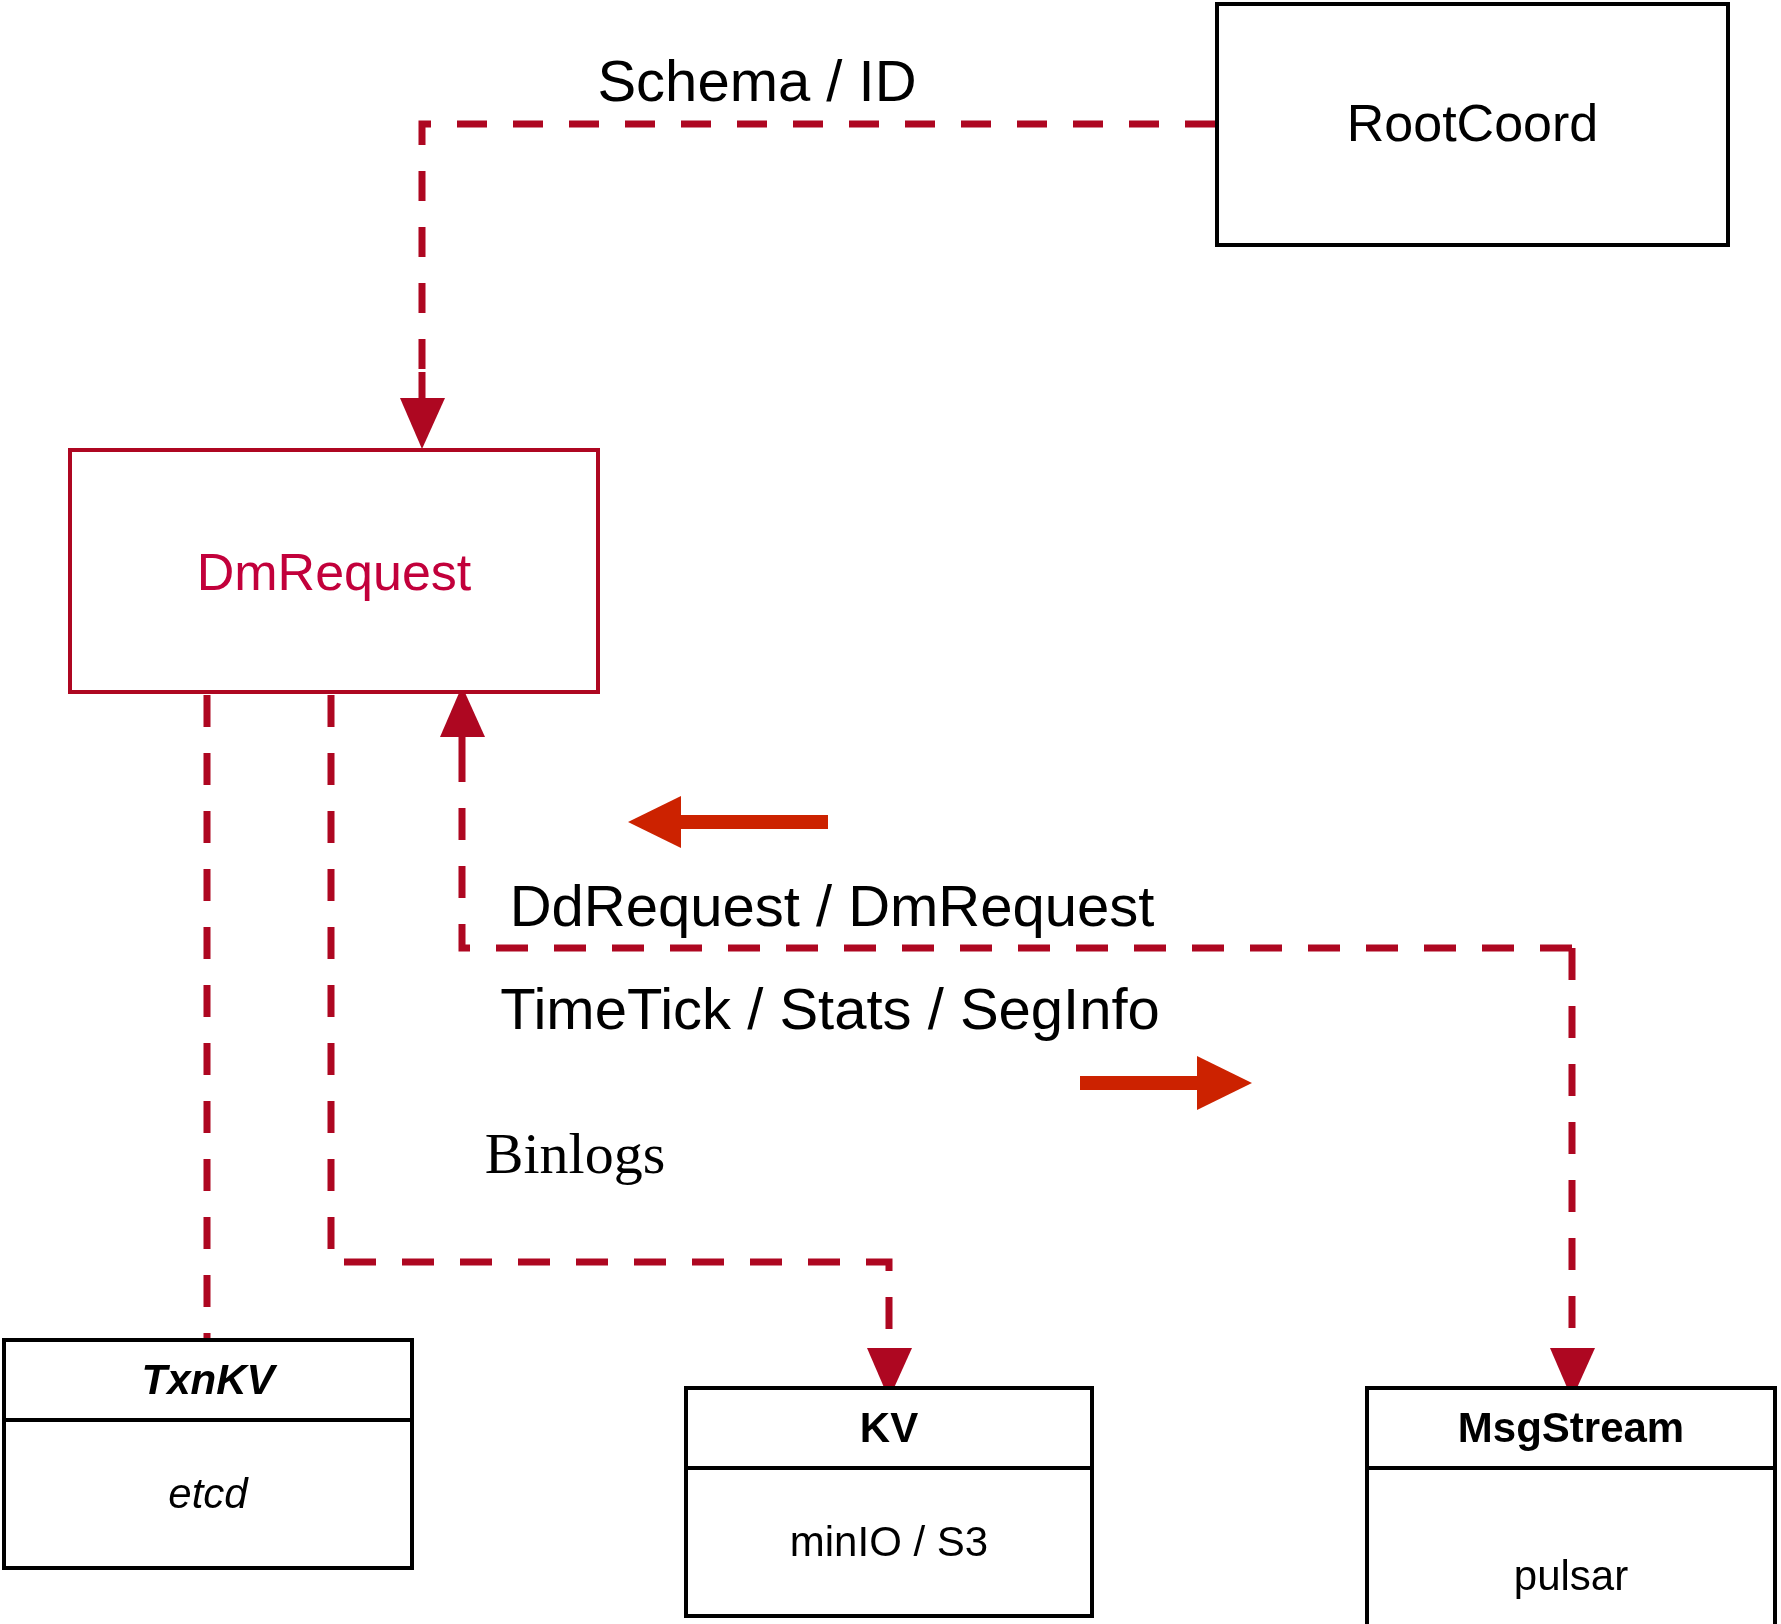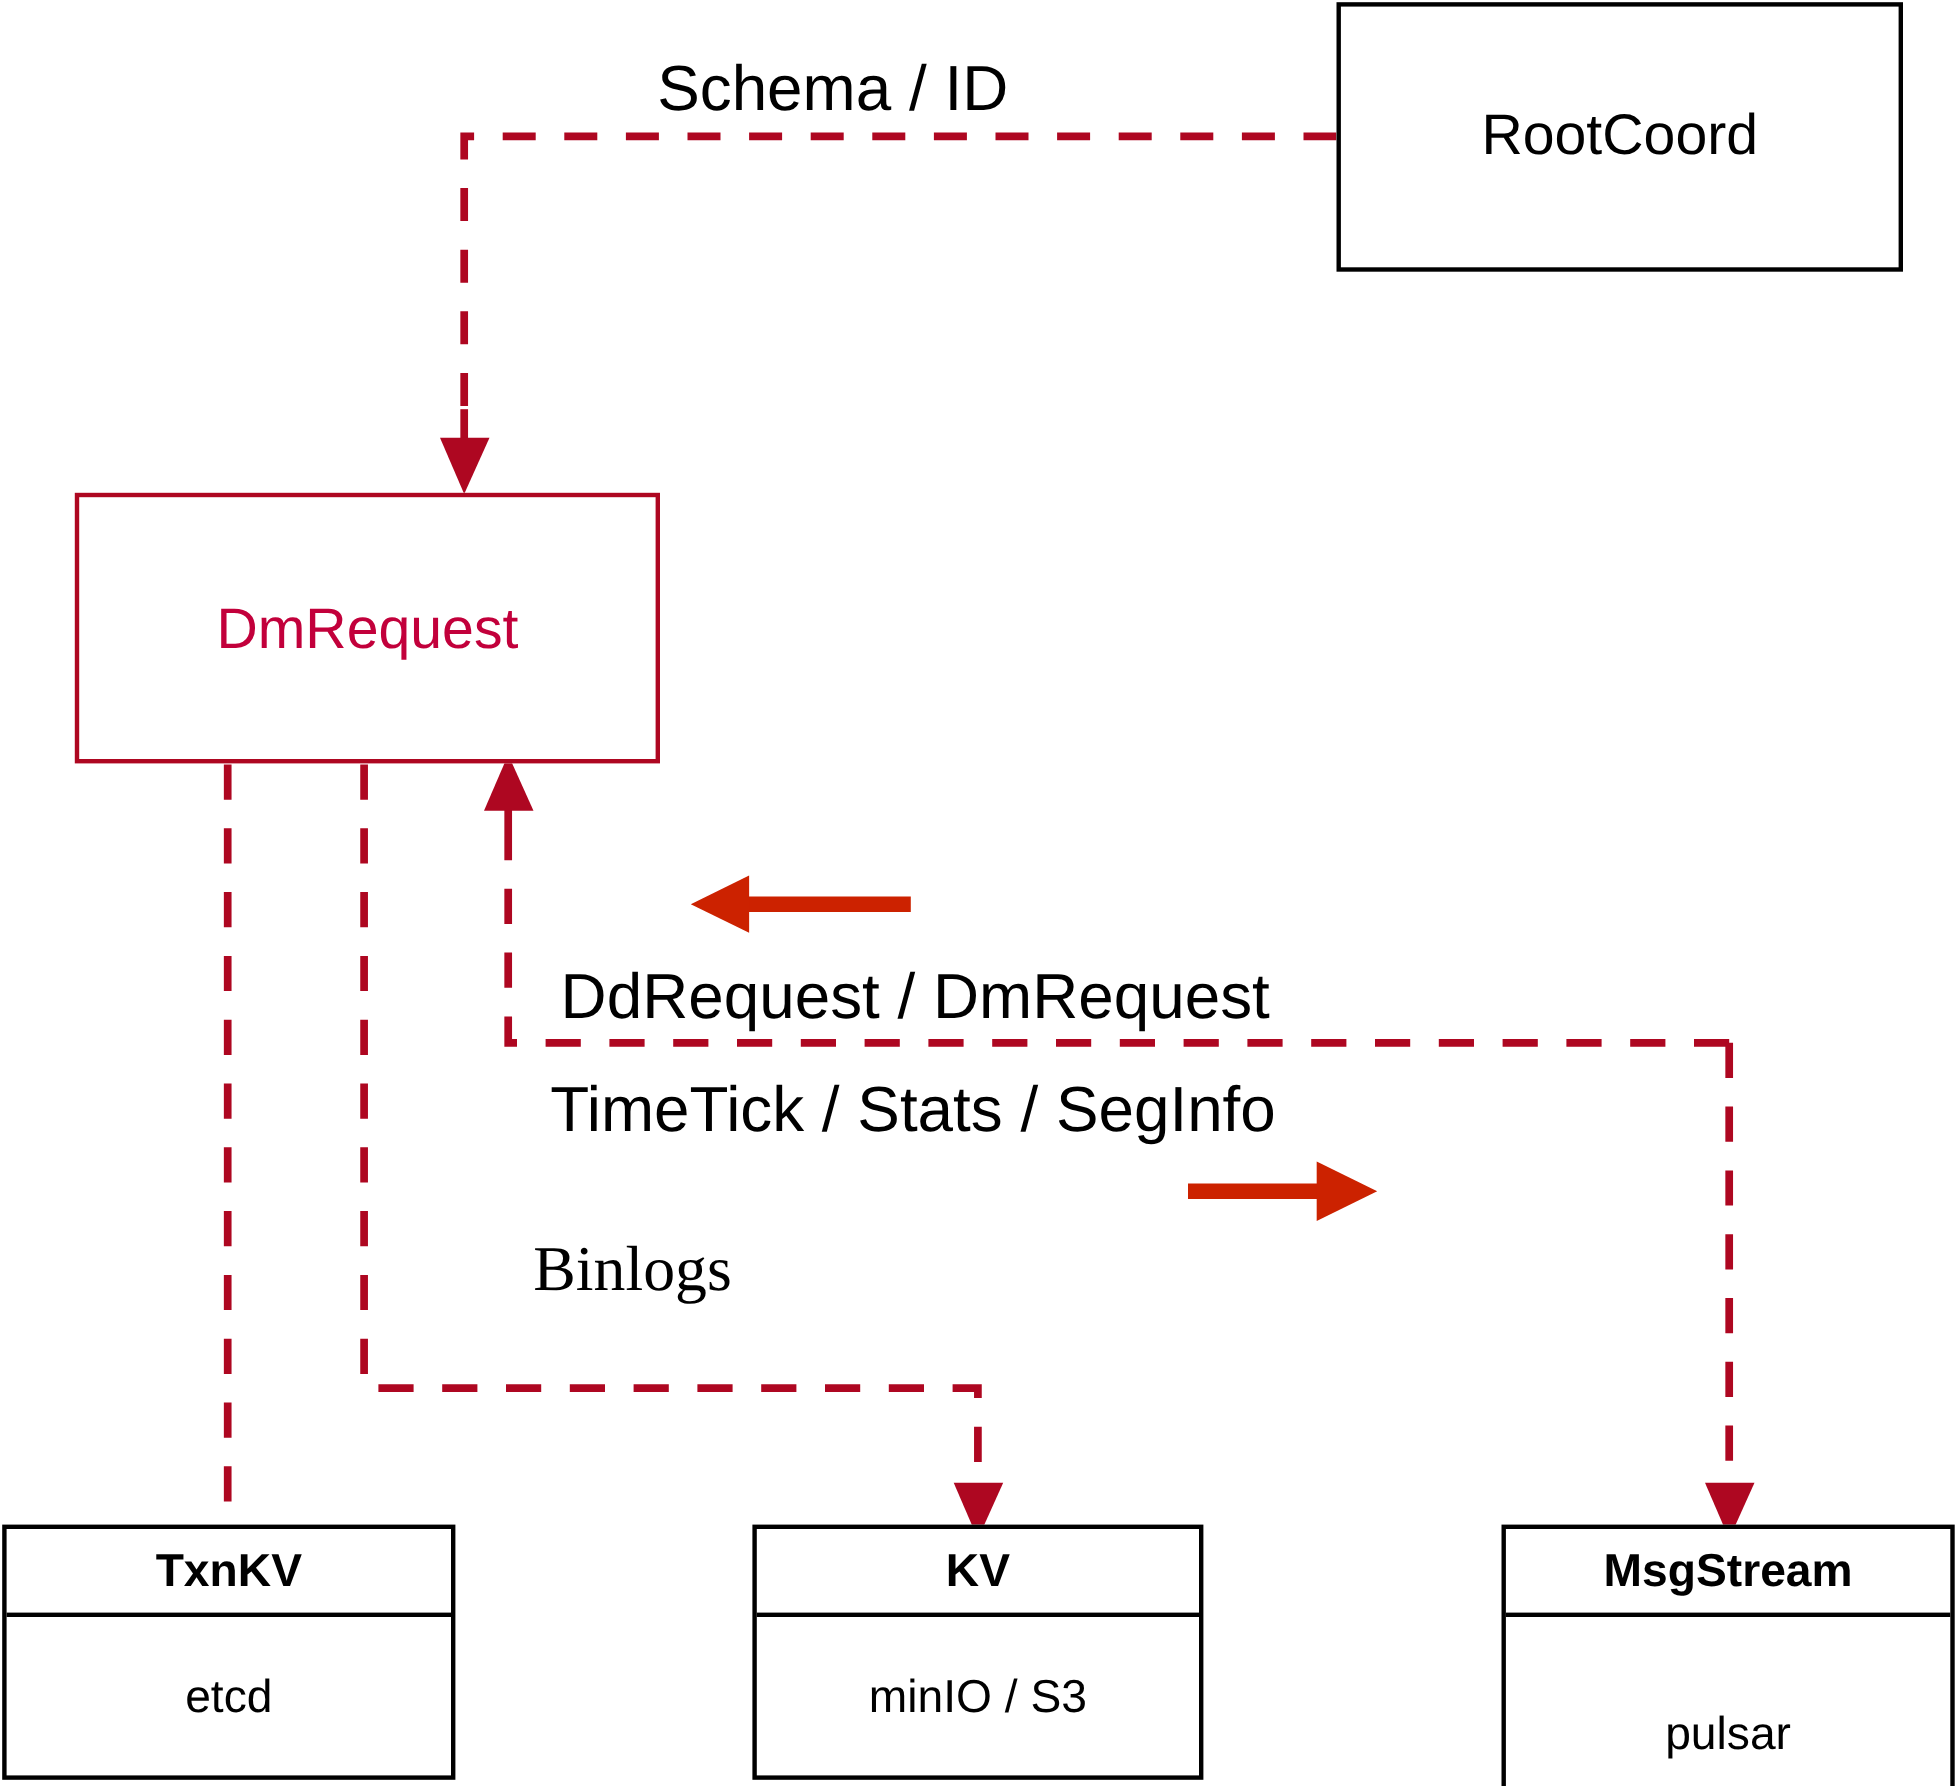--- a/index.html
+++ b/index.html
@@ -131,21 +131,21 @@
   </svg>
 
   <div class="node black" style="left:1215px; top:2px; width:515px; height:245px;">
     <div class="node-label-center" style="top:88px;">RootCoord</div>
   </div>
 
   <div class="node red" style="left:68px; top:448px; width:532px; height:246px;">
     <div class="node-label-center redtext" style="top:91px;">DmRequest</div>
   </div>
 
-  <div class="node black" style="left:2px; top:1386px; width:412px; height:232px;">
+  <div class="node black" style="left:2px; top:1338px; width:412px; height:232px;font-style:italic;">
     <div class="hdr">TxnKV</div>
     <div class="body-cell">
       <div>etcd</div>
     </div>
   </div>
 
   <div class="node black" style="left:684px; top:1386px; width:410px; height:232px;">
     <div class="hdr">KV</div>
     <div class="body-cell">
       <div>minIO / S3</div>

